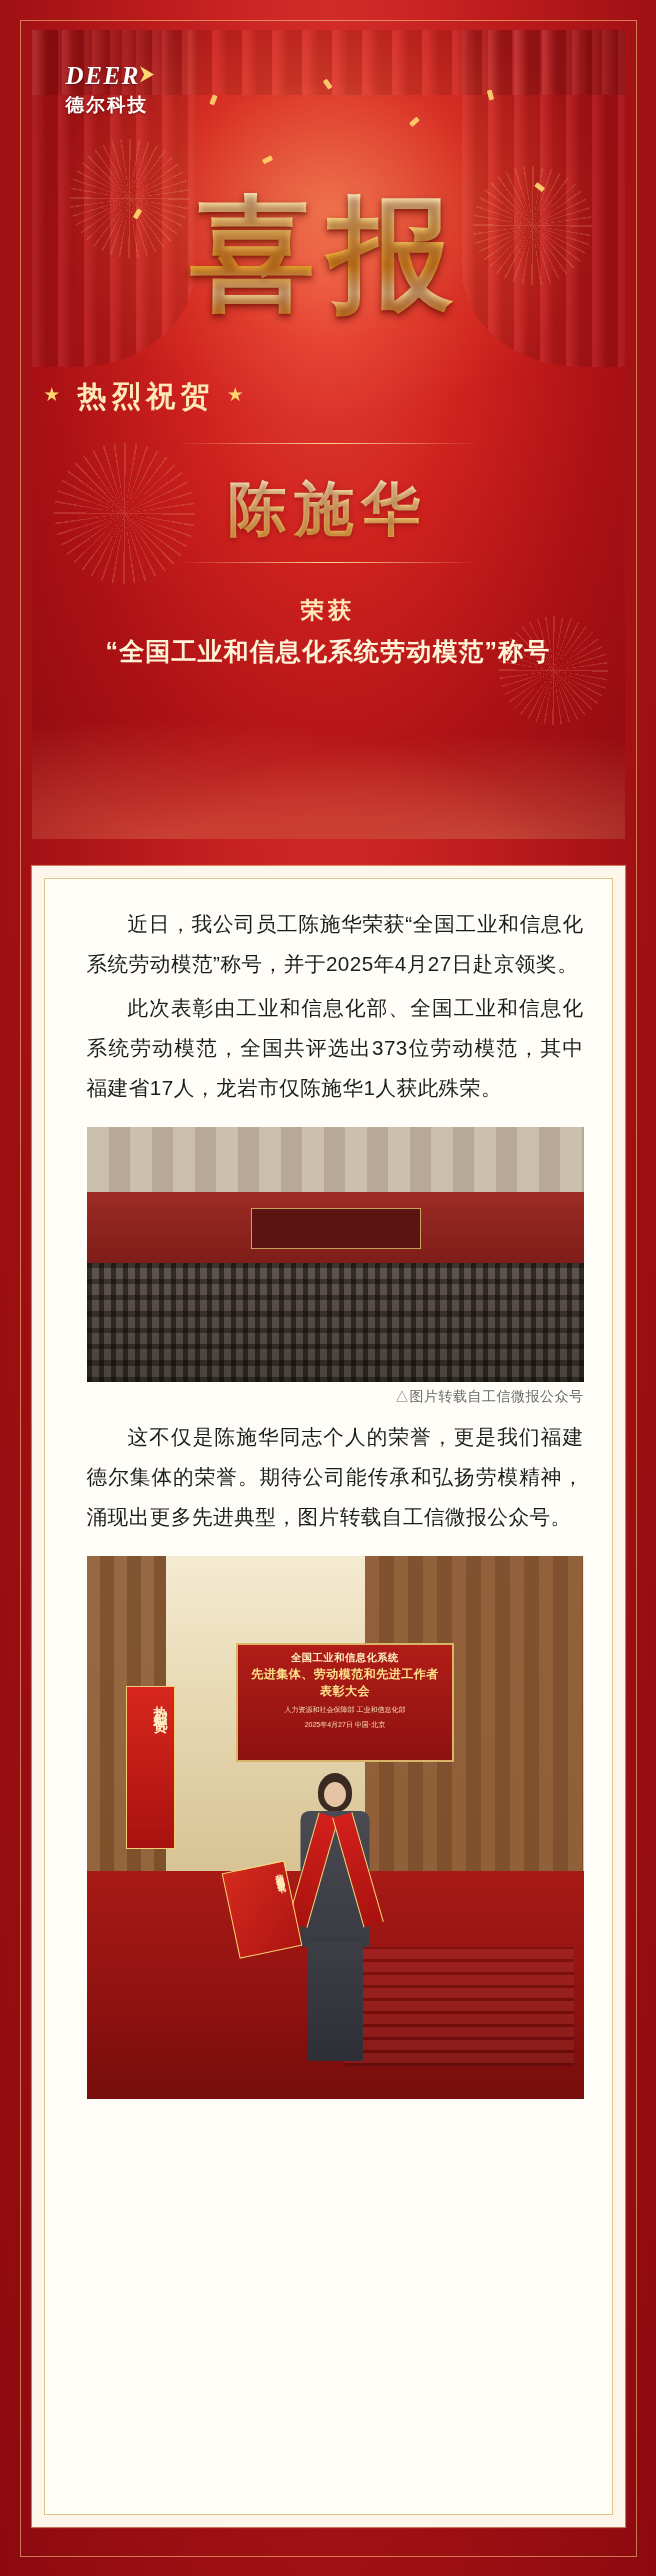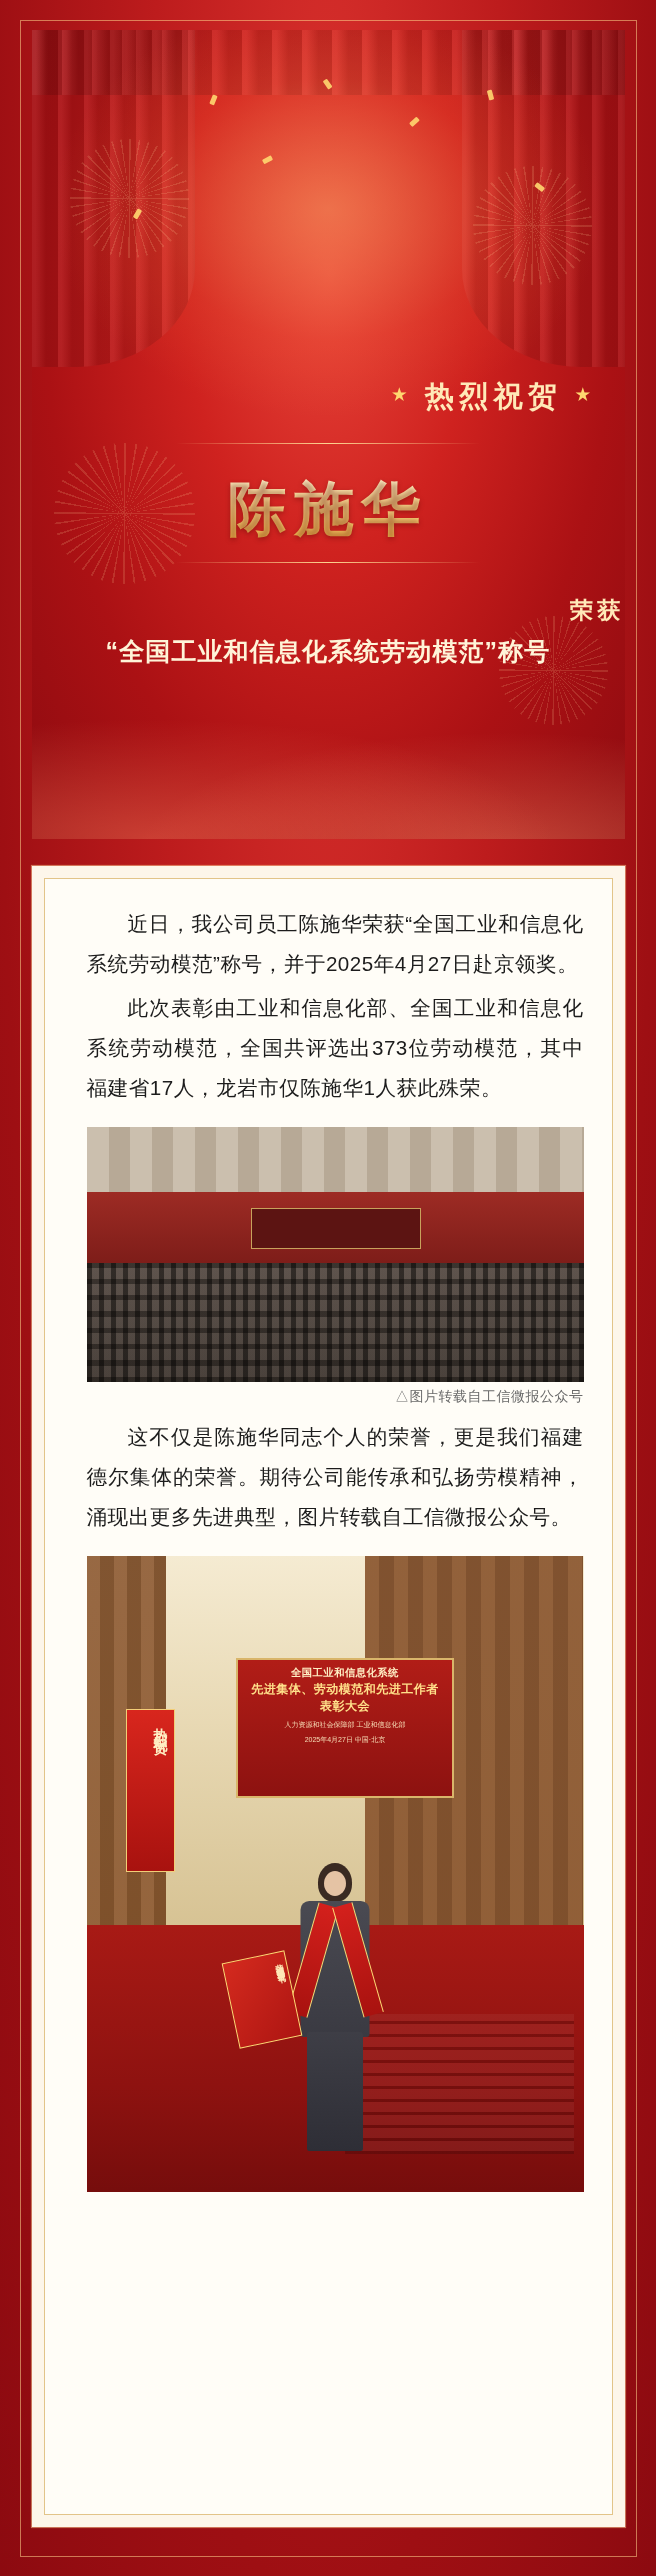--- a/index.html
+++ b/index.html
@@ -155,23 +155,23 @@
     background: linear-gradient(180deg, #fff3c4 0%, #ffd873 28%, #f0a828 58%, #ffe9a8 80%, #e9951c 100%);
     -webkit-background-clip: text;
     background-clip: text;
     color: transparent;
     text-shadow: 0 3.3px 7.6px rgba(90, 10, 0, .45);
     filter: drop-shadow(0 2.2px 1.1px rgba(120,20,0,.5));
   }
 
   .hero-sub {
     position: absolute;
-    left: 0; right: 16px;
+    left: 0; right: 4px;
     top: 347px;
-    text-align: right;
+    text-align: left;
     color: #ffe9b8;
     font-size: 29px;
     font-weight: bold;
     letter-spacing: 5.4px;
   }
   .hero-sub .star {
     color: #ffd770;
     font-size: 16.3px;
     vertical-align: 6.5px;
     margin: 0 13px;
@@ -201,21 +201,21 @@
     -webkit-background-clip: text;
     background-clip: text;
     color: transparent;
     text-shadow: 0 2.2px 5.4px rgba(90,10,0,.4);
   }
 
   .hero-award-label {
     position: absolute;
     left: 0; right: 0;
     top: 565px;
-    text-align: right;
+    text-align: center;
     color: #ffe9b8;
     font-size: 23px;
     font-weight: bold;
     letter-spacing: 4.3px;
   }
   .hero-award-title {
     position: absolute;
     left: 0; right: 0;
     top: 605px;
     text-align: center;
@@ -306,21 +306,21 @@
     color: #6a6a6a;
     margin: 4.3px 0 11px 0;
     letter-spacing: 0.5px;
     font-family: Liberation Serif, serif;
   }
 
   
   .photo2 {
     margin: 18.5px 0 0 0;
     width: 100%;
-    height: 636px;
+    height: 543px;
     position: relative;
     overflow: hidden;
     background: linear-gradient(180deg, #f2e6c8 0%, #e7d7ae 30%, #d8c398 55%, #9c1a16 56%, #7d110f 100%);
   }
   .p2-wall {
     position: absolute; left: 0; right: 0; top: 0; height: 58%;
     background: linear-gradient(180deg, #f5ebd2 0%, #e8d9b4 45%, #d7c394 100%);
   }
   .p2-wood {
     position: absolute; left: 56%; top: 0; width: 44%; height: 58%;
@@ -451,21 +451,26 @@
     <div class="firework" style="right:16.3px; top:586px; width:109px; height:109px;"></div>
 
     <div class="confetti" style="left:179px; top:65px; transform:rotate(22deg);"></div>
     <div class="confetti" style="left:293px; top:49px; transform:rotate(-35deg);"></div>
     <div class="confetti" style="left:380px; top:87px; transform:rotate(48deg);"></div>
     <div class="confetti" style="left:456px; top:60px; transform:rotate(-15deg);"></div>
     <div class="confetti" style="left:233px; top:125px; transform:rotate(62deg);"></div>
     <div class="confetti" style="left:505px; top:152px; transform:rotate(-52deg);"></div>
     <div class="confetti" style="left:103px; top:179px; transform:rotate(30deg);"></div>
 
-
+    <div class="logo">
+      <div class="logo-mark">DEER</div>
+      <div class="logo-cn">德尔科技</div>
+    </div>
+
+    <div class="hero-title">喜报</div>
 
     <div class="hero-sub">
       <span class="star">★</span><span>热烈祝贺</span><span class="star">★</span>
     </div>
 
     <div class="hero-rule r1"></div>
     <div class="hero-name">陈施华</div>
     <div class="hero-rule r2"></div>
 
     <div class="hero-award-label">荣获</div>

